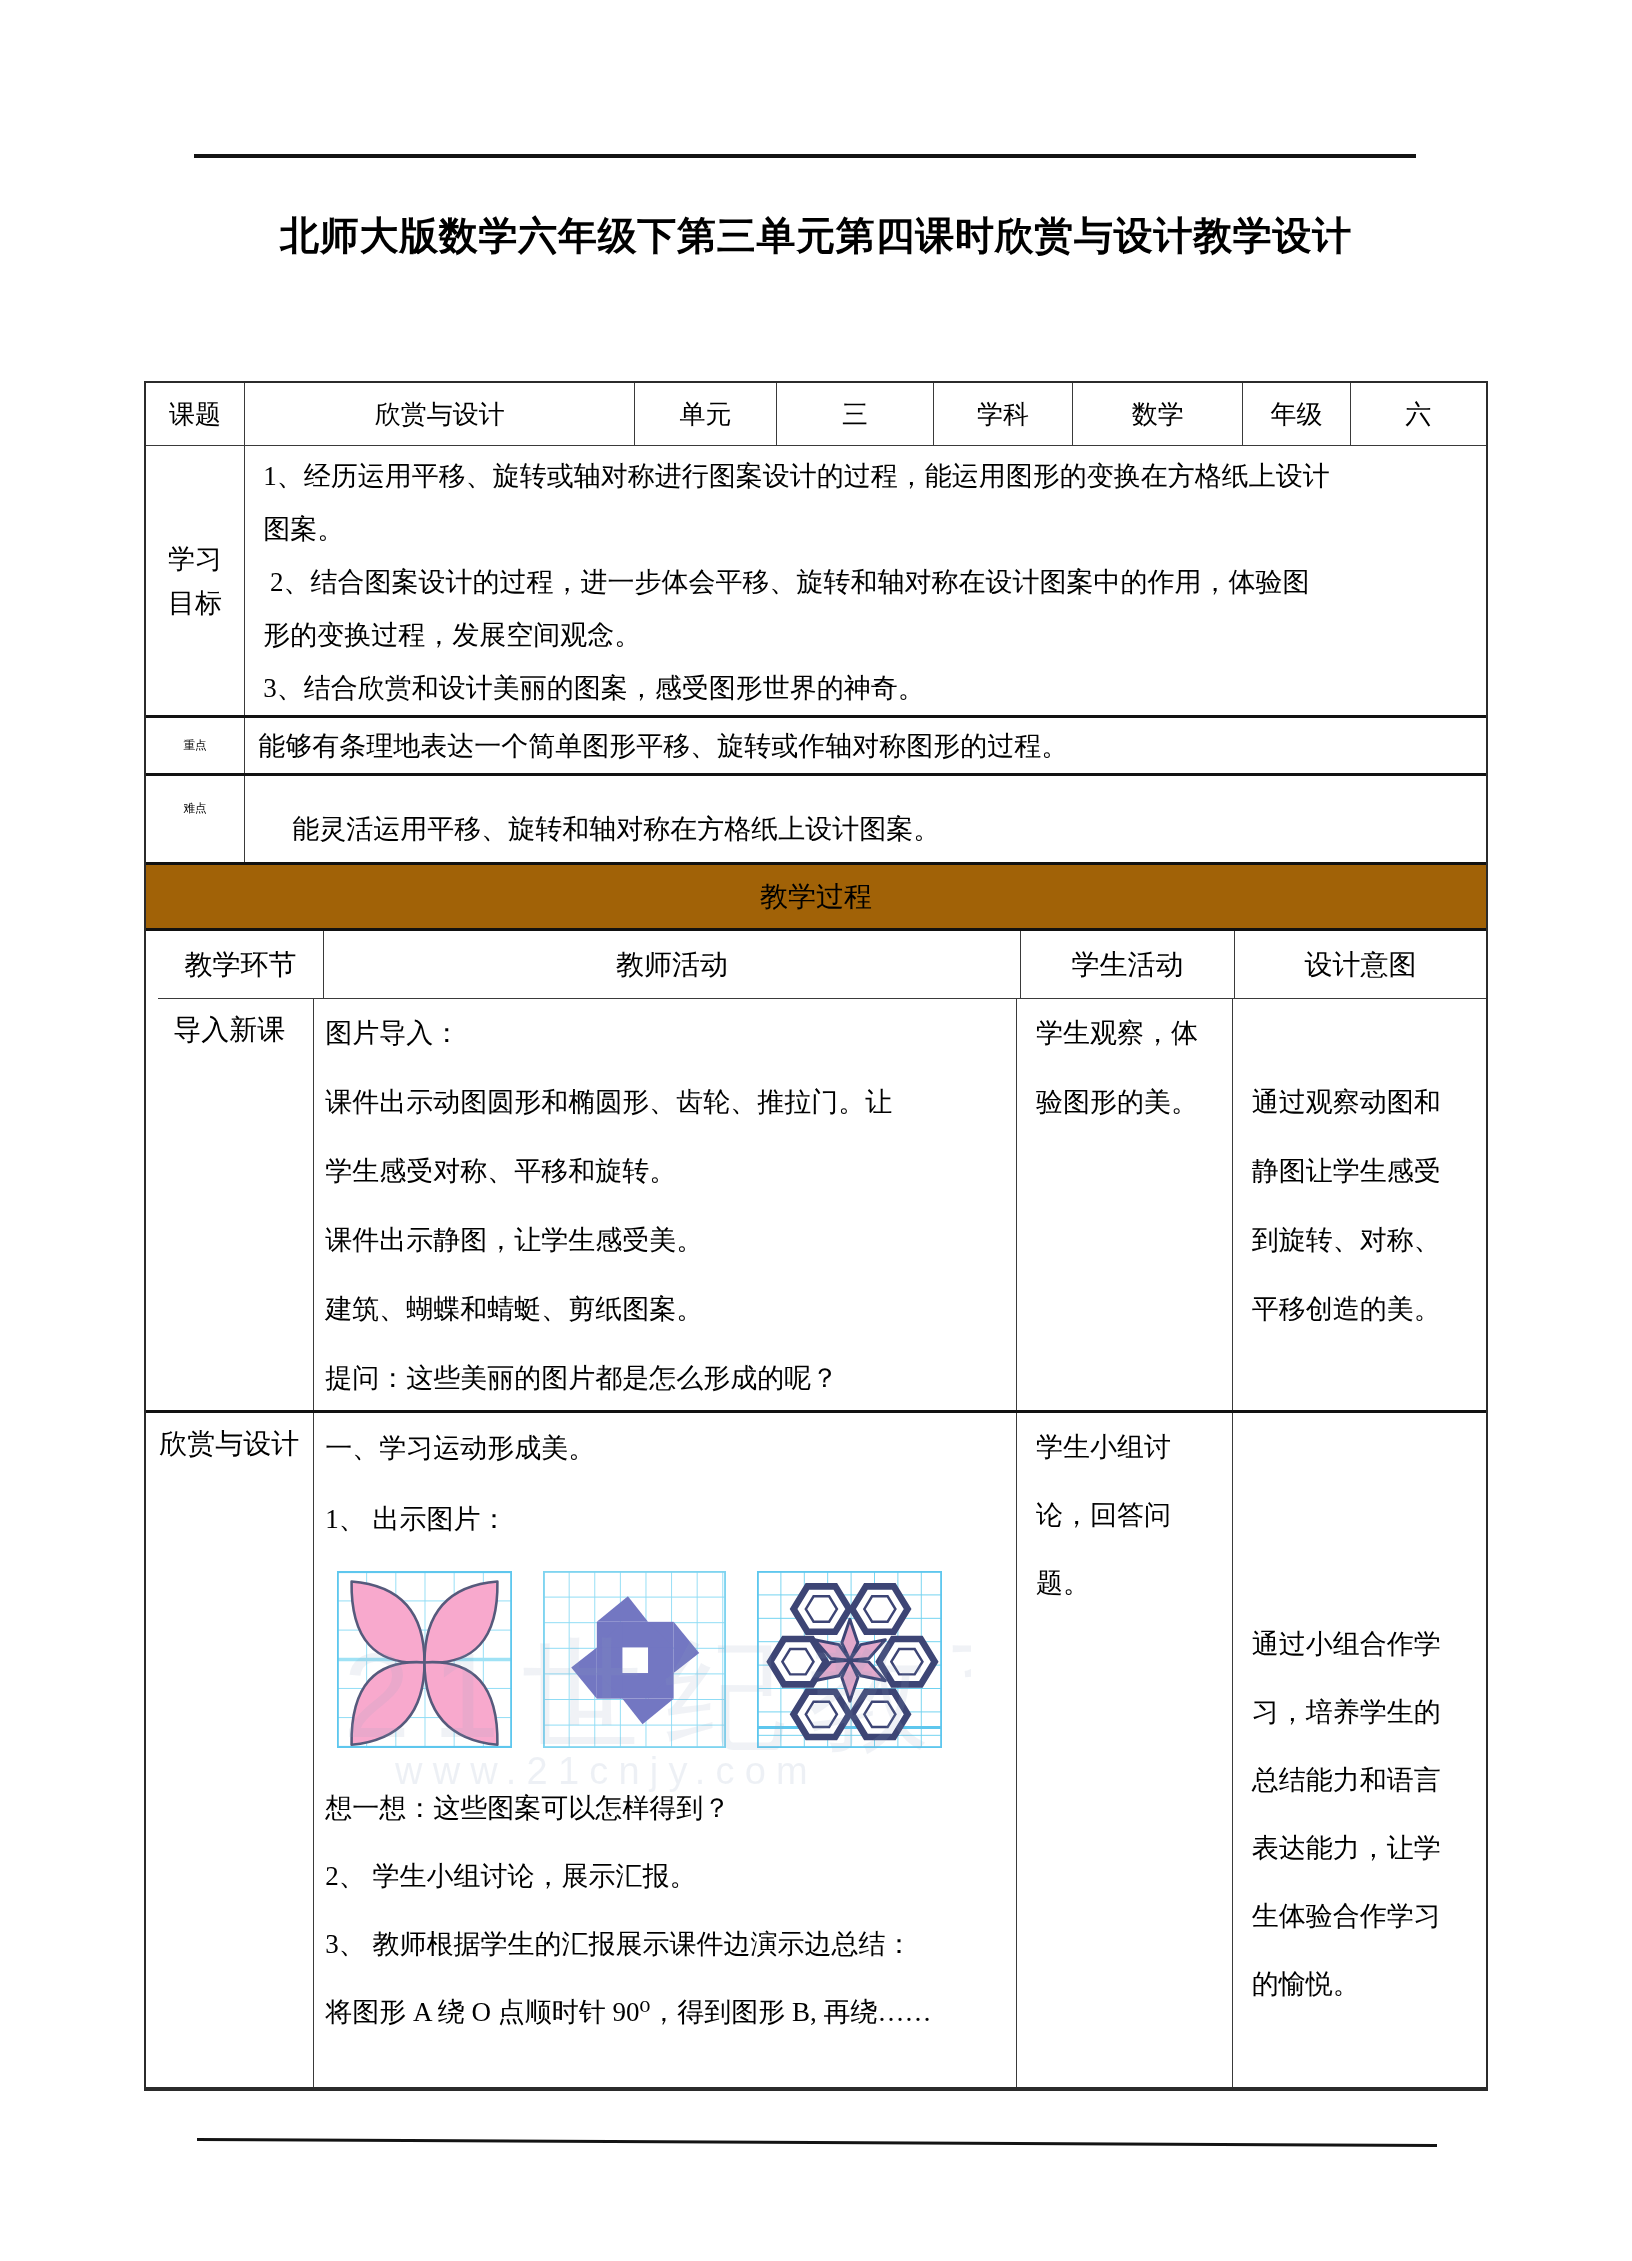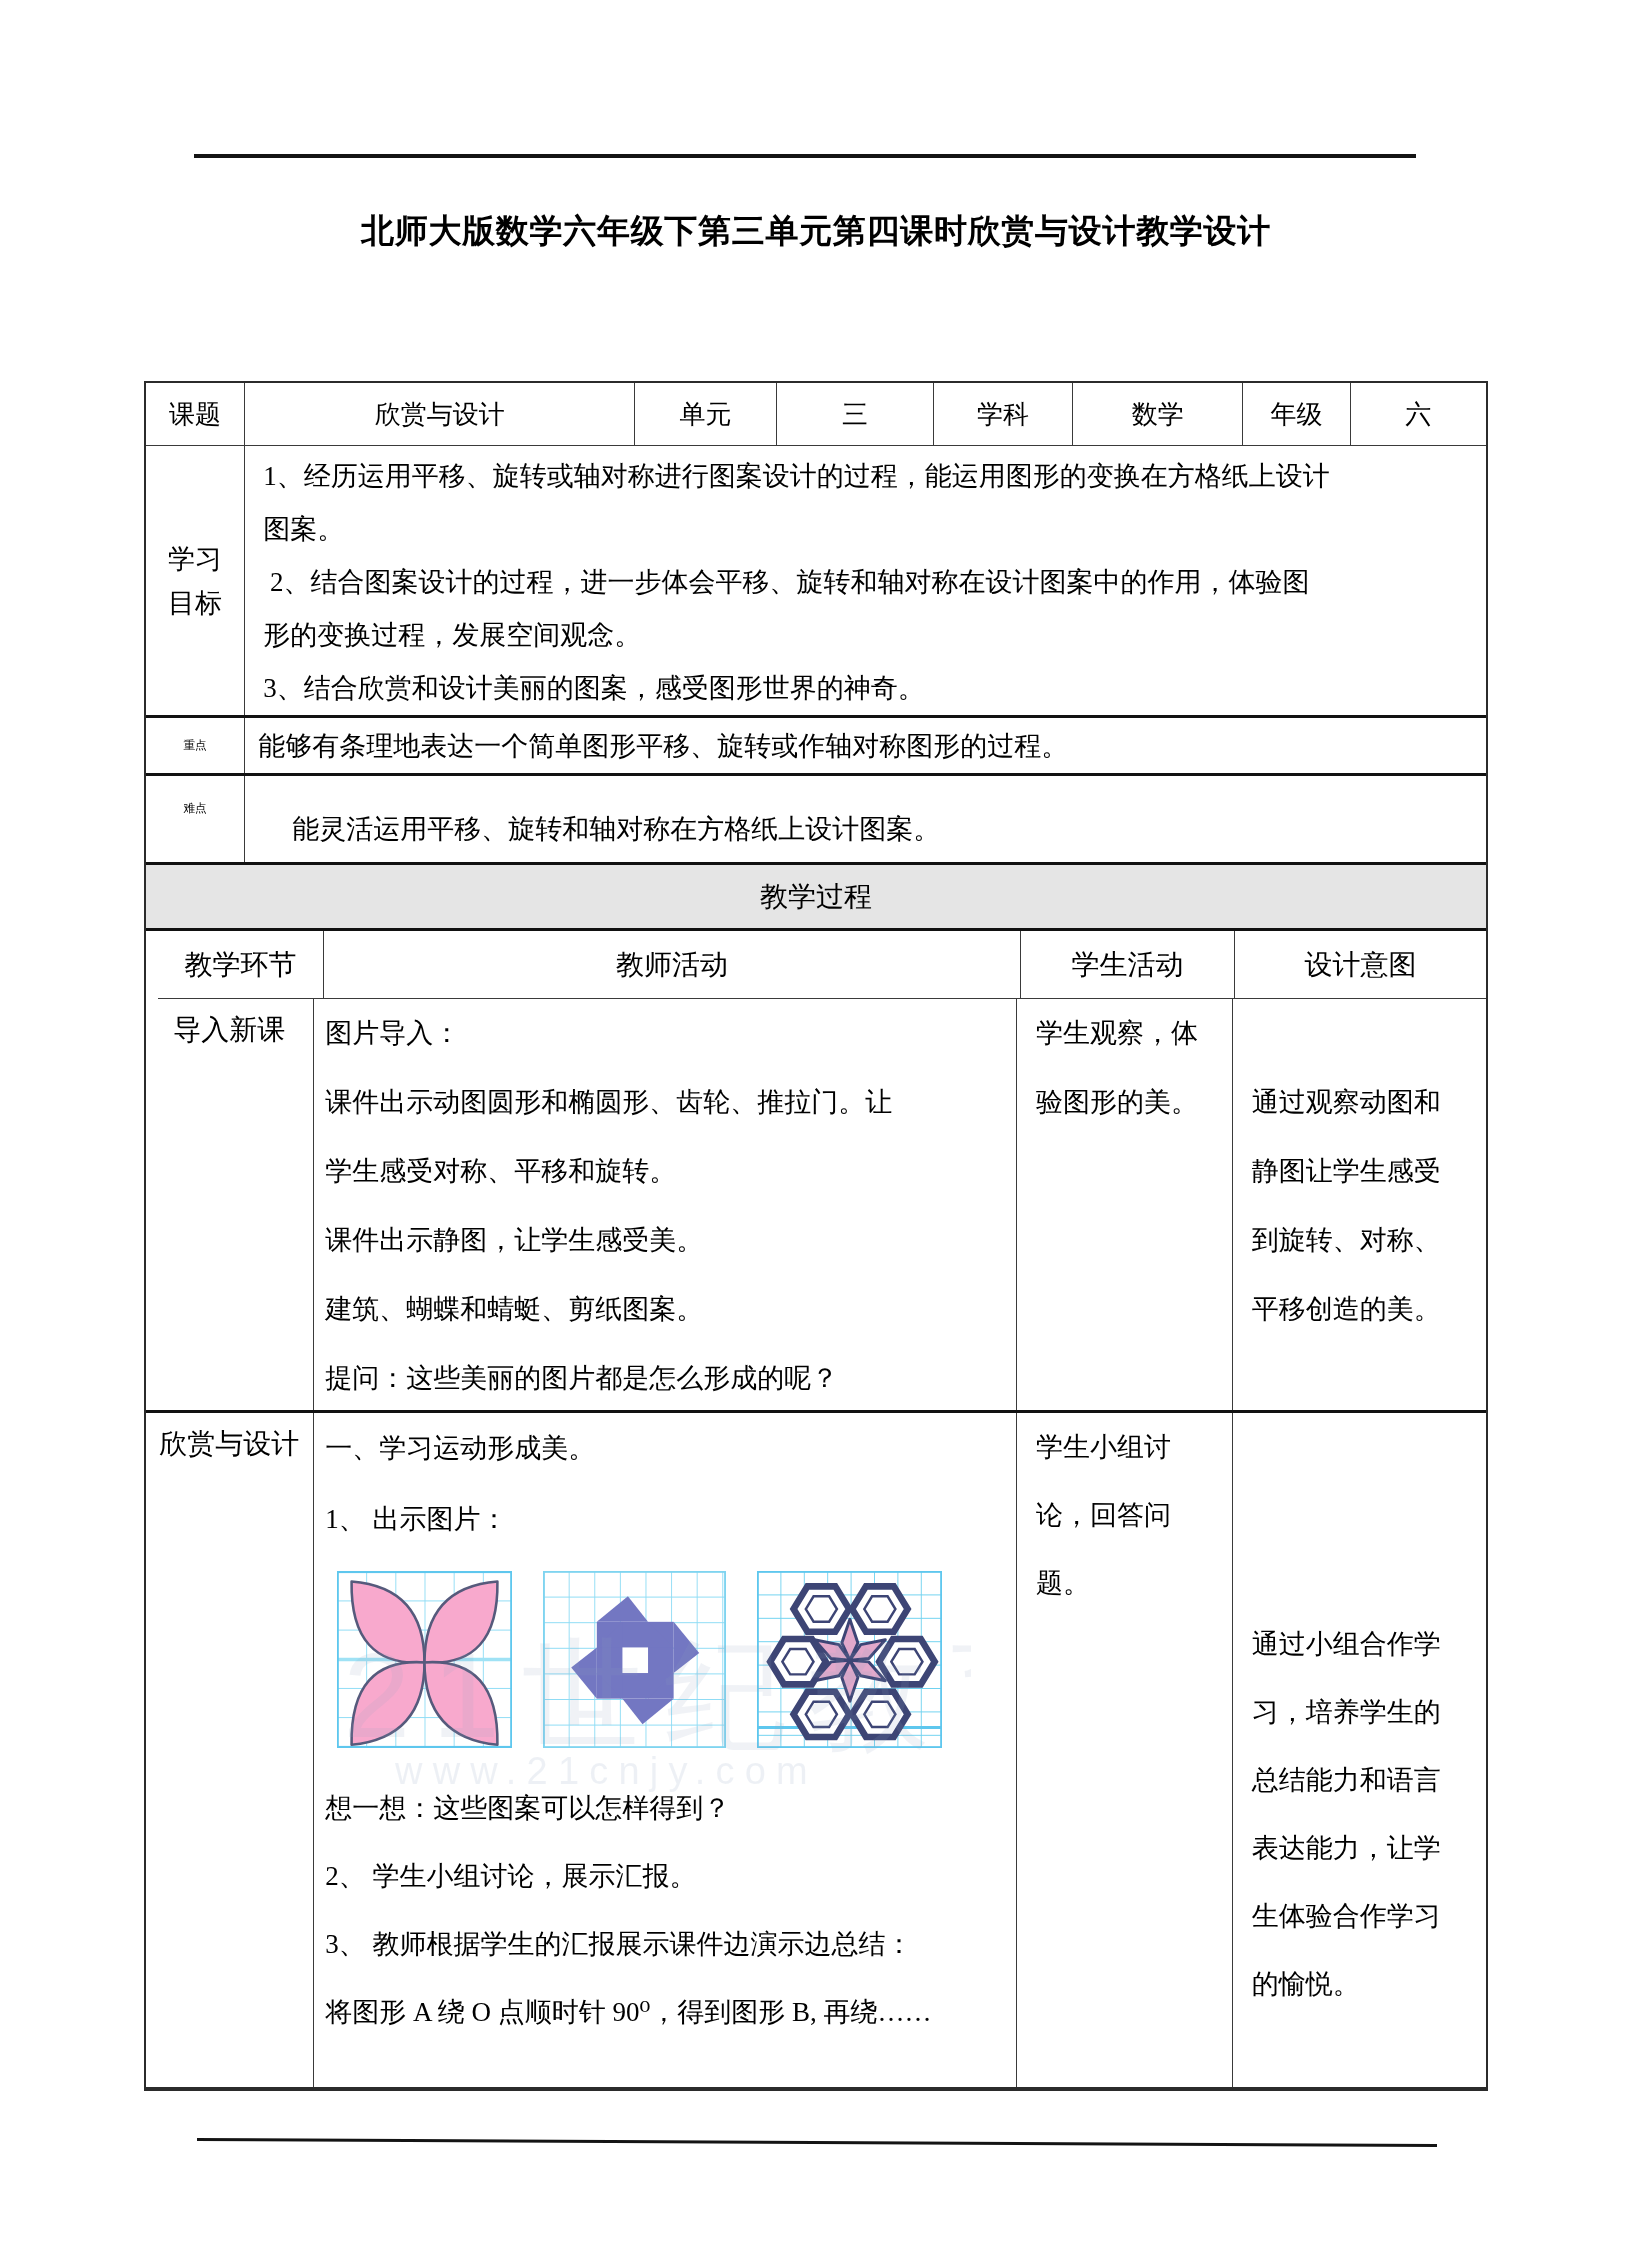--- a/index.html
+++ b/index.html
@@ -7,21 +7,21 @@
   body {
     width:1632px; height:2261px; position:relative;
     font-family:"Liberation Serif","DejaVu Serif",serif;
     color:#000;
   }
   .rule-top { position:absolute; left:194px; top:154px; width:1222px; height:3.7px; background:#141414; }
   .rule-bottom { position:absolute; left:197px; top:2141px; width:1240px; height:2.9px; background:#141414; transform:rotate(0.28deg); }
   .doc-title {
     position:absolute; top:209px; left:0; width:100%; text-align:center;
     font-family:"Liberation Sans","DejaVu Sans",sans-serif;
-    font-weight:700; font-size:33px; letter-spacing:0.7px;
+    font-weight:700; font-size:39px; letter-spacing:0.7px;
   }
   .sheet {
     position:absolute; left:144px; top:381px; width:1344px;
     border:2.2px solid #2b2b2b; border-top-width:2.9px; border-bottom-width:4.4px;
     background:#fff;
   }
   .trow { display:flex; border-bottom:1.5px solid #3a3a3a; overflow:hidden; }
   .trow.heavy { border-bottom:3.7px solid #111; }
   .trow.last { border-bottom:none; }
   .cell { border-right:1.5px solid #3a3a3a; display:flex; overflow:hidden; }
@@ -39,21 +39,21 @@
   .goal-label { flex-direction:column; font-size:27px; line-height:44px; }
   .goal-body { width:92.6%; display:block; padding:4.4px 17.5px 0 18px; font-size:27px; }
   .gline { line-height:53px; white-space:pre-wrap; }
   
   .r-key { height:58px; }
   .key-body { width:92.6%; align-items:center; padding-left:13px; font-size:27px; }
   .r-diff { height:89px; }
   .diff-label { padding-bottom:22px; }
   .diff-body { width:92.6%; align-items:center; padding:20.5px 14.6px 0 47px; font-size:27px; }
   
-  .r-gray { height:66px; background:#e5e5e5; font-size:28px; }
+  .r-gray { height:66px; background:#a16207; font-size:28px; }
   .r-cols { height:68px; font-size:28px;margin-left:12px; }
   .w-stage { width:12.5%; }
   .w-teach { width:52.5%; }
   .w-stu { width:16.1%; }
   .w-int { width:18.9%; }
   .r-stage1 { height:414px; }
   .r-stage2 { height:674px; }
   .stage-cell { justify-content:center; align-items:flex-start; padding-top:11.7px; font-size:28px; text-align:center; }
   .flow { display:block; font-size:27px; }
   .teach-pad { padding:0 14.6px 0 11.7px; }

